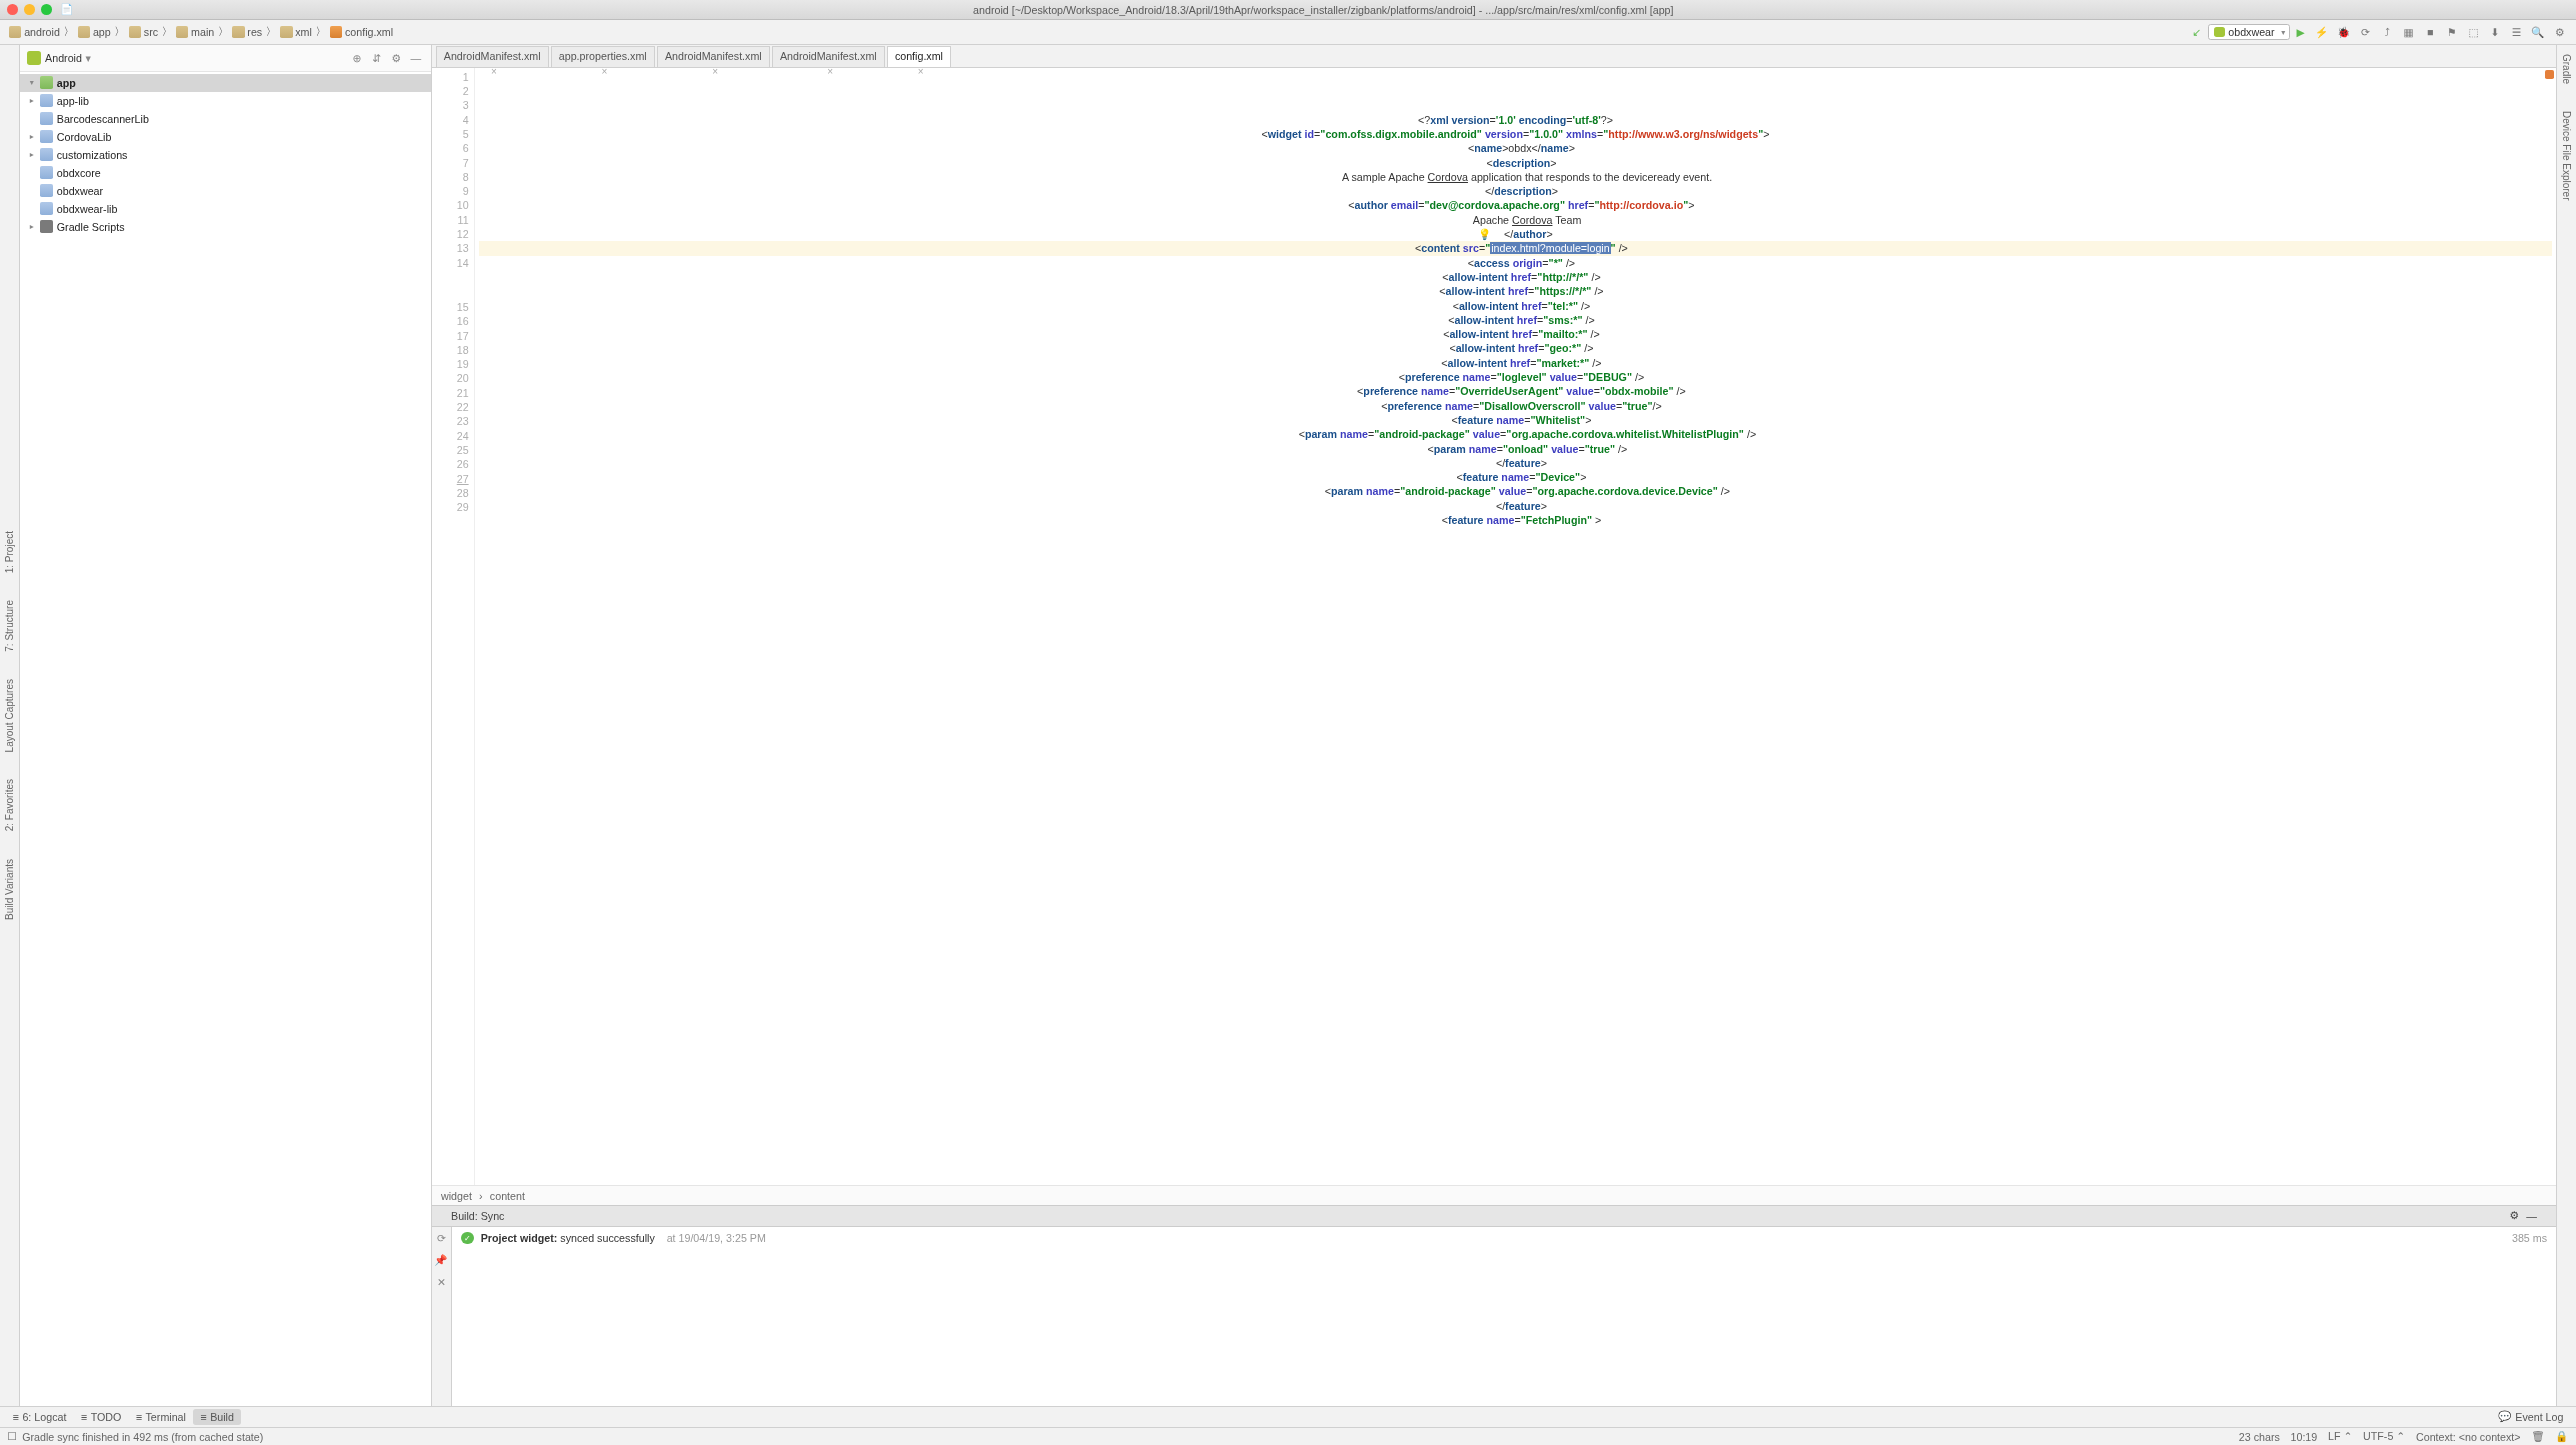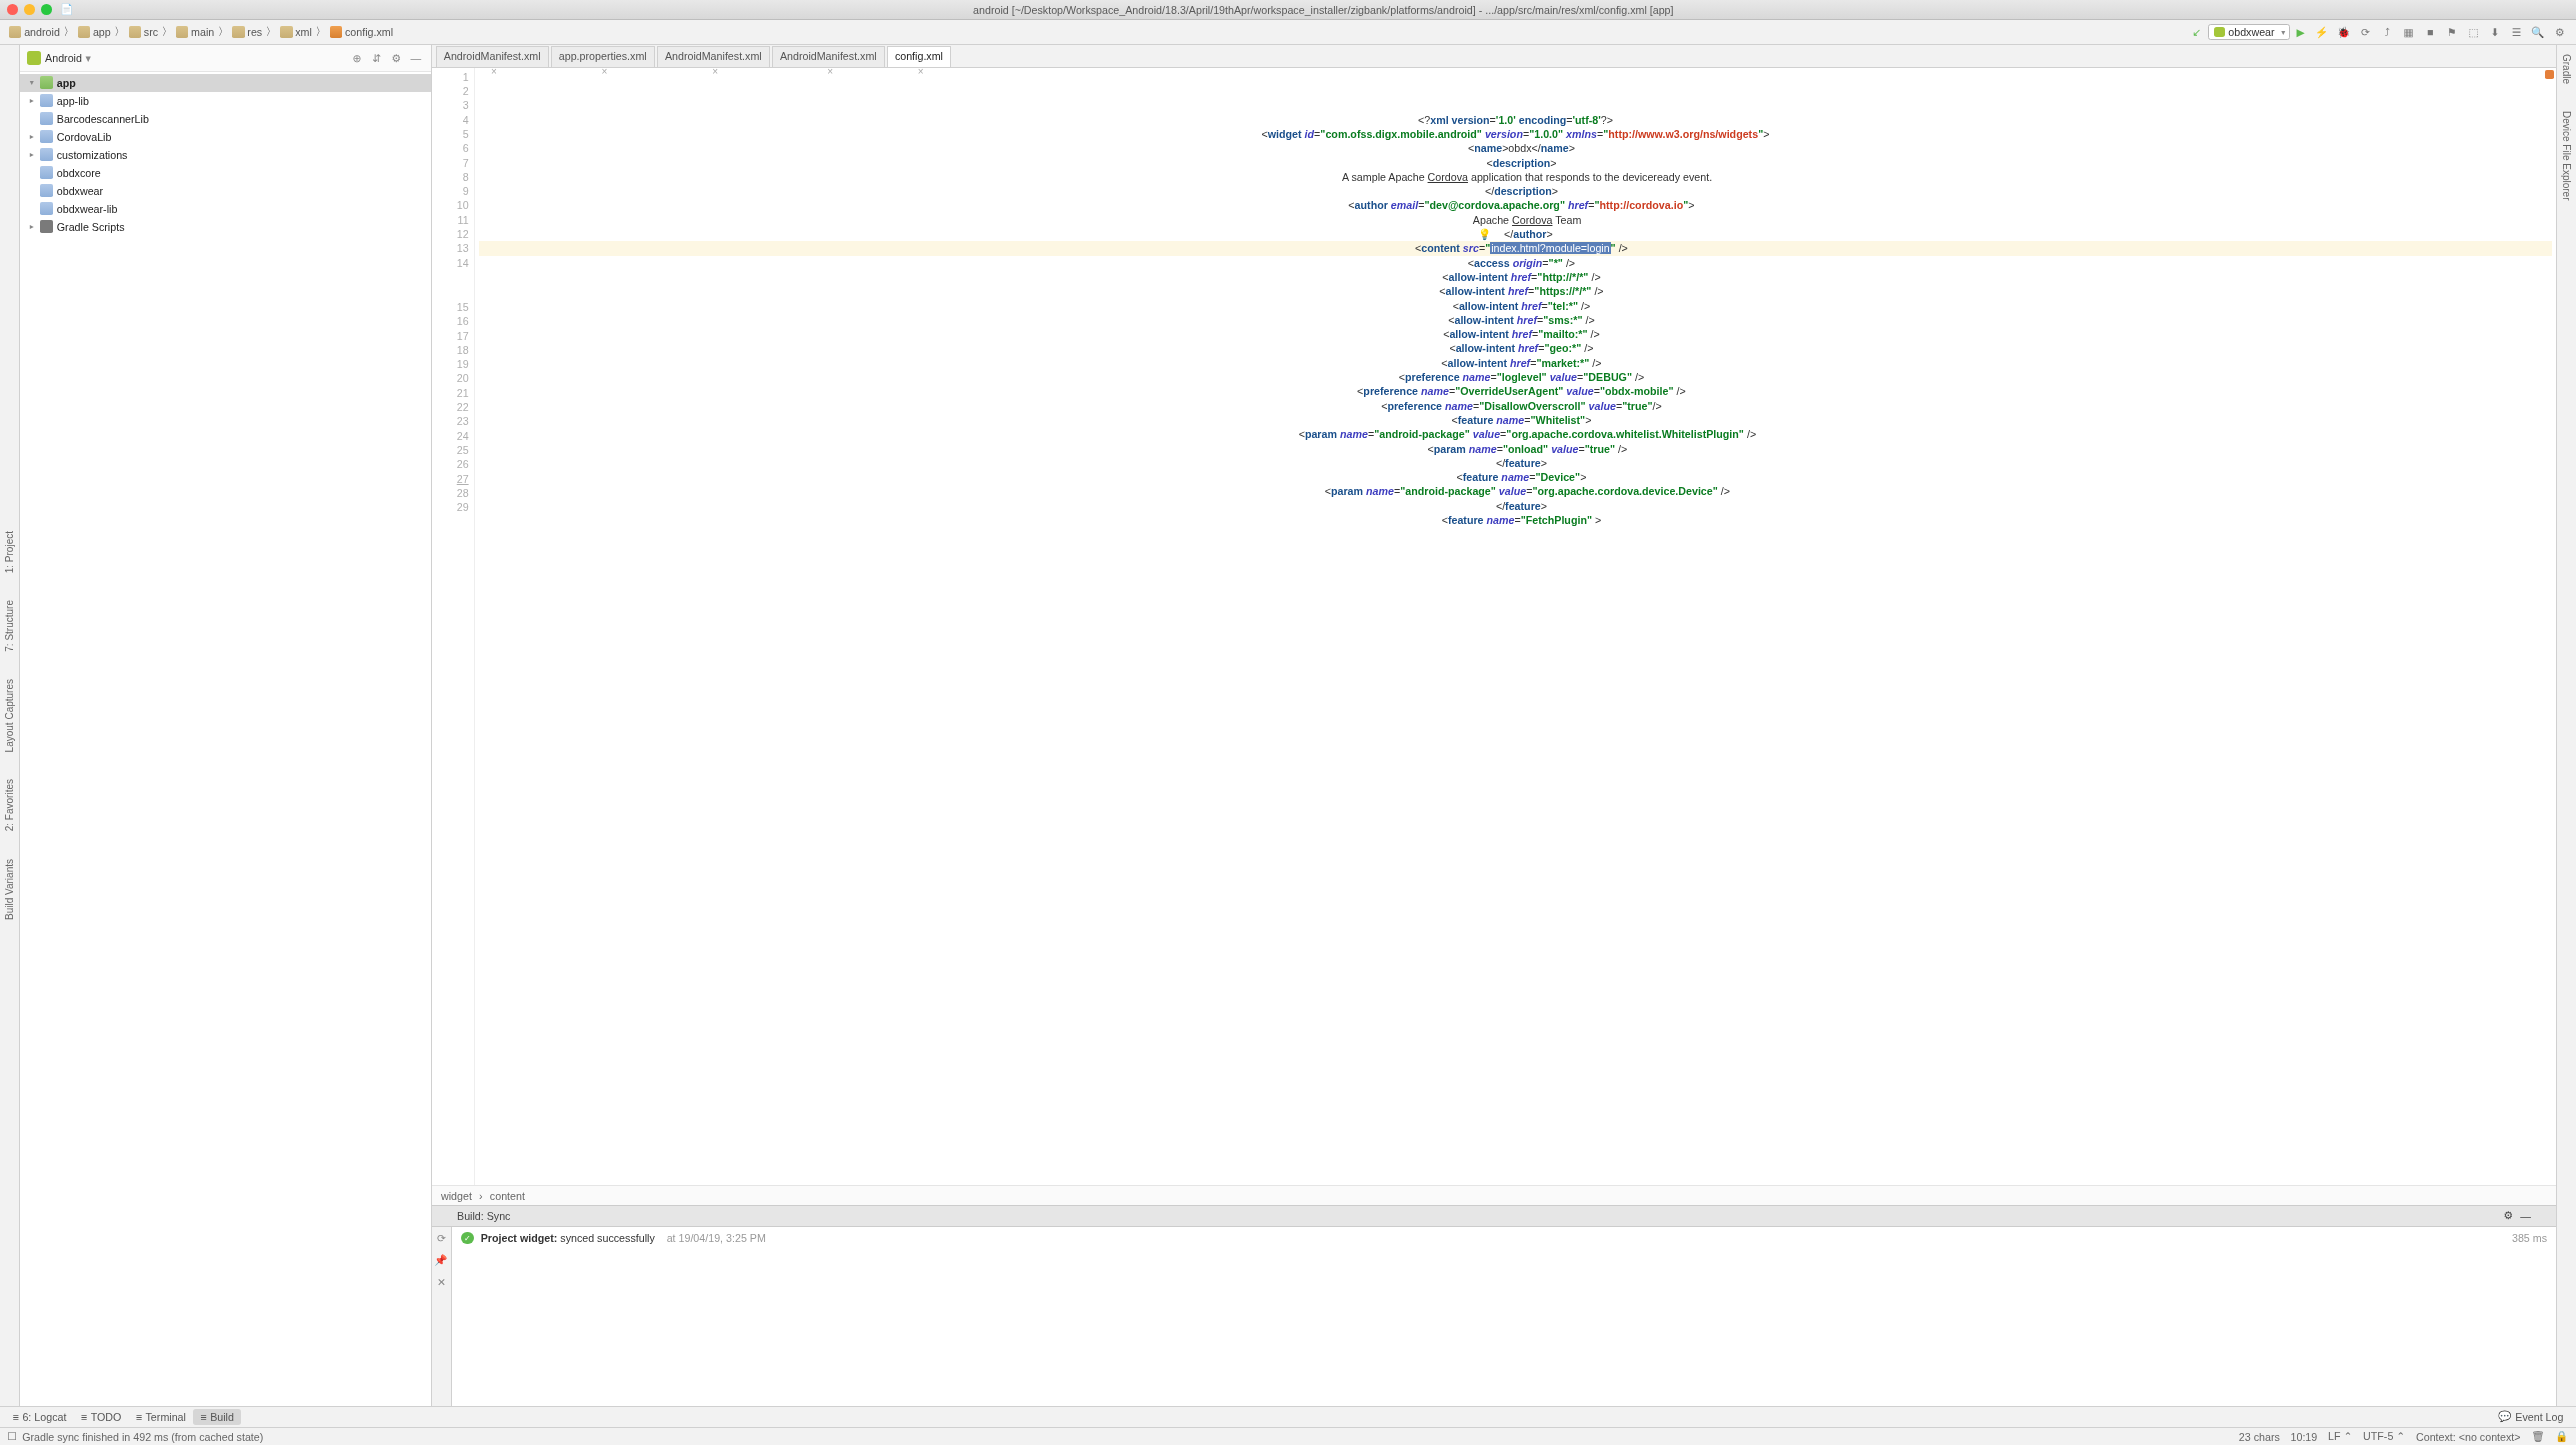--- a/index.html
+++ b/index.html
@@ -43,28 +43,28 @@
 .tab { height: 21.5px; display: flex; align-items: center; gap: 3.6px; padding: 0 7.2px; background: #ececec; border: 0.9px solid #d0d0d0; border-bottom: none; margin-right: 1.8px; color: #555; flex-direction: column; }
 .tab.active { background: #fff; color: #222; }
 .tab .close { color: #aaa; margin-left: 3.6px; font-size: 10px; }
 .editor-body { flex: 1; display: flex; overflow: hidden; position: relative; }
 .gutter { width: 43px; background: #fff; border-right: 0.9px solid #eee; text-align: right; padding: 1.8px 5.4px 1.8px 1.8px; color: #b0b0b0; font-family: Menlo, Consolas, monospace; font-size: 10.7px; line-height: 14.3px; user-select: none; }
 .code { flex: 1; overflow: auto; padding: 1.8px 3.6px; font-family: Menlo, Consolas, monospace; font-size: 10.7px; line-height: 14.3px; white-space: pre; position: relative; }
 .warn-stripe { position: absolute; right: 1.8px; top: 1.8px; width: 9px; height: 9px; background: #e47f3a; border-radius: 1.8px; }
 .line { height: 14.3px; text-align: center; }
 .line.caret { background: #fdf7e3; }
 .t-blue { color: #1a4f8b; font-weight: bold; }
-.t-attr { color: #3d3dbf; font-weight: bold; font-style: italic; }
+.t-attr { color: #3d3dbf; font-weight: bold; }
 .t-str { color: #0a7c20; font-weight: bold; }
 .t-url { color: #cc3b1f; font-weight: bold; }
 .t-txt { color: #333; }
 .sel-text { background: #5a7fb8; color: #fff; padding: 0 0.9px; }
 .bulb { color: #e0a400; margin-right: 3.6px; }
 .crumb-bar { height: 20px; background: #fafafa; border-top: 0.9px solid #e5e5e5; display: flex; align-items: center; padding: 0 9px; color: #666; gap: 7.2px; }
-.build-head { height: 21.5px; background: #e6e6e6; border-top: 0.9px solid #ccc; border-bottom: 0.9px solid #ccc; display: flex; align-items: center; padding: 0 25px; color: #444; font-weight: 500; }
+.build-head { height: 21.5px; background: #e6e6e6; border-top: 0.9px solid #ccc; border-bottom: 0.9px solid #ccc; display: flex; align-items: center; padding: 0 19px; color: #444; font-weight: 500; }
 .build-head .bspacer { flex: 1; }
 .build-body { background: #fff; display: flex; }
 .build-left { width: 20px; background: #f2f2f2; border-right: 0.9px solid #d0d0d0; display: flex; flex-direction: column; align-items: center; padding-top: 5.4px; gap: 9px; color: #888; }
 .build-content { flex: 1; padding: 5.4px 9px; display: flex; align-items: flex-start; gap: 7.2px; }
 .ok-badge { width: 12.5px; height: 12.5px; border-radius: 50%; background: #5dbb4d; display: inline-flex; align-items: center; justify-content: center; color: #fff; font-size: 8px; }
 .bottom-tabs { height: 21.5px; background: #f2f2f2; border-top: 0.9px solid #d0d0d0; display: flex; align-items: center; padding: 0 5.4px; }
 .btab { padding: 1.8px 7.2px; color: #555; display: flex; align-items: center; gap: 3.6px; }
 .btab.active { background: #d6d6d6; border-radius: 2.7px; }
 .status { height: 18px; background: #f2f2f2; border-top: 0.9px solid #d0d0d0; display: flex; align-items: center; padding: 0 7.2px; color: #666; font-size: 10px; }
 .status .sspacer { flex: 1; }

